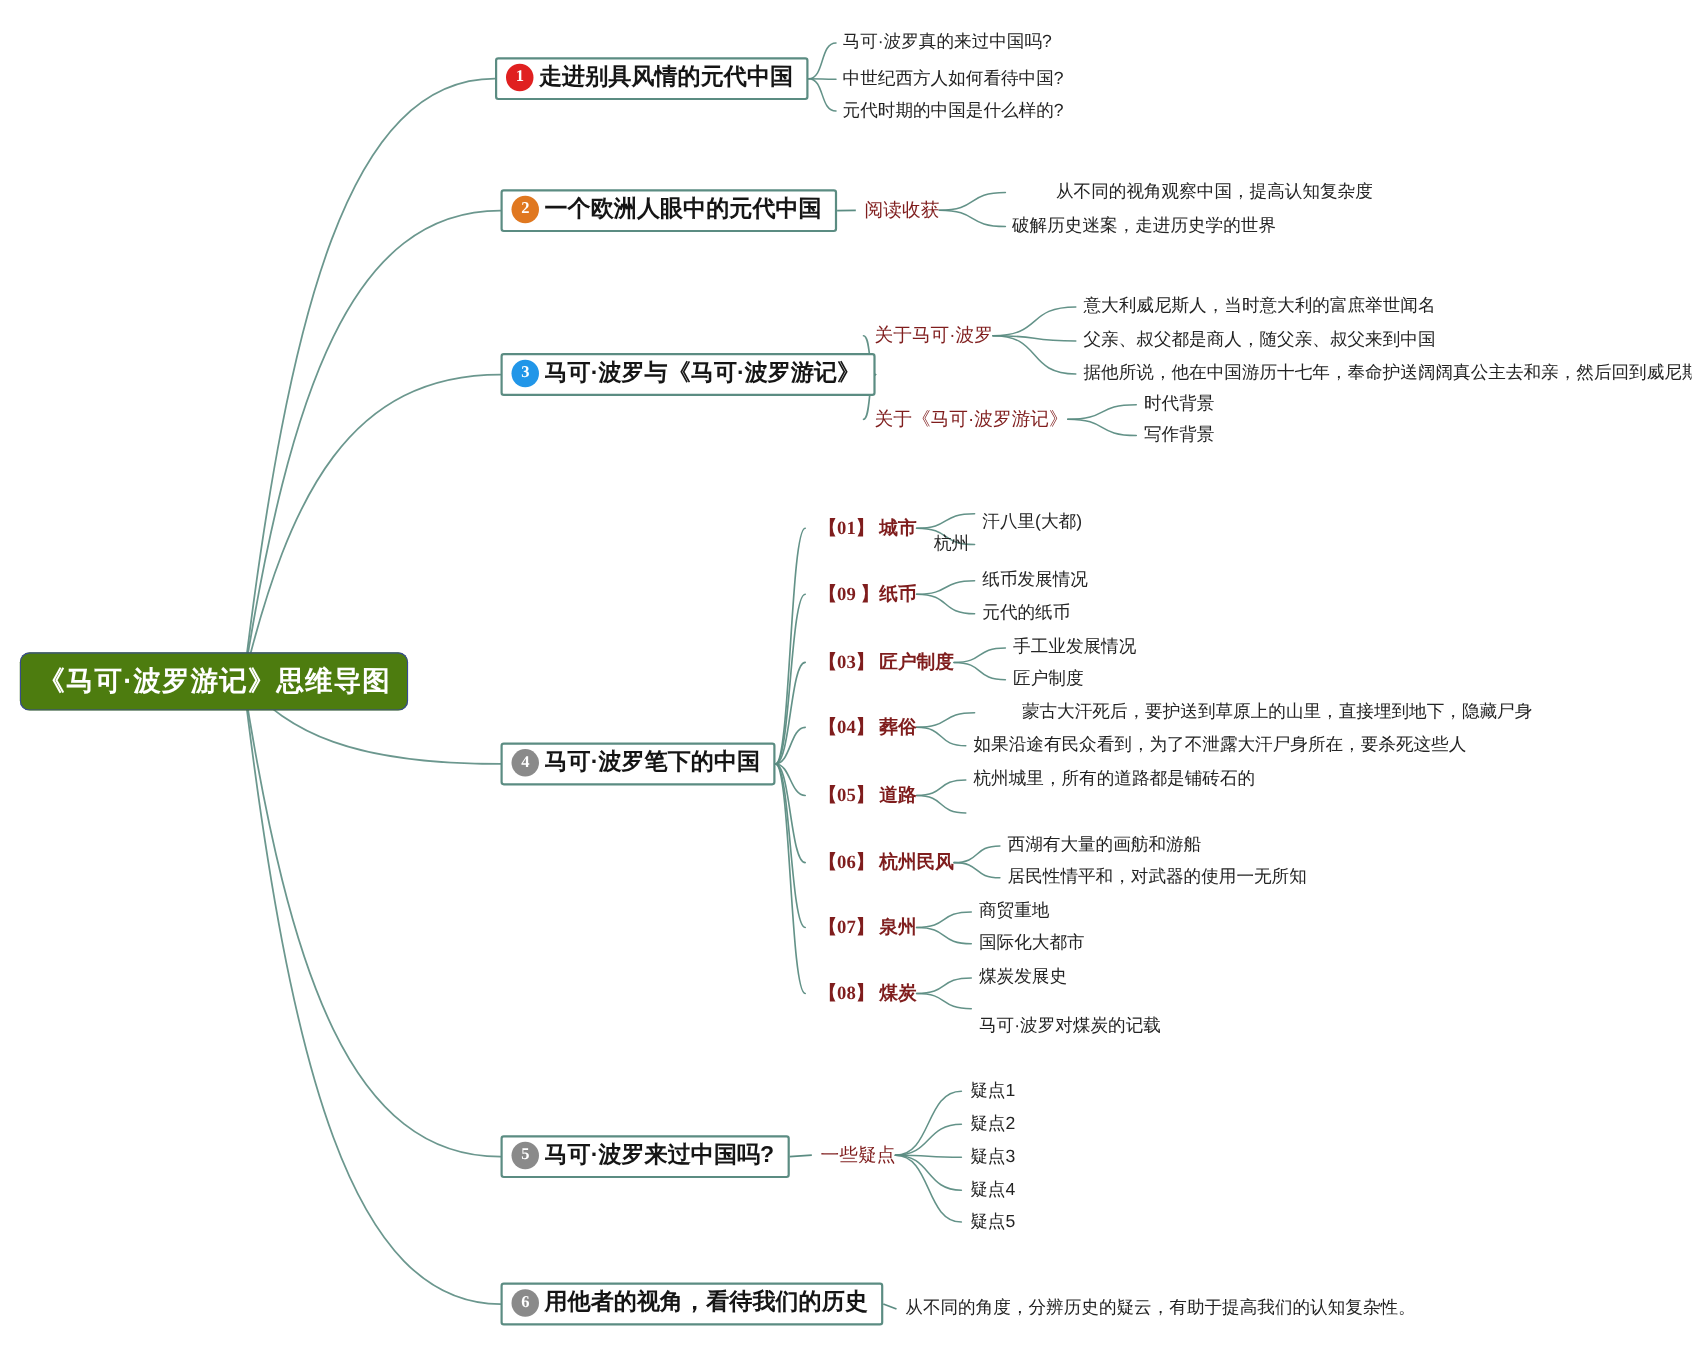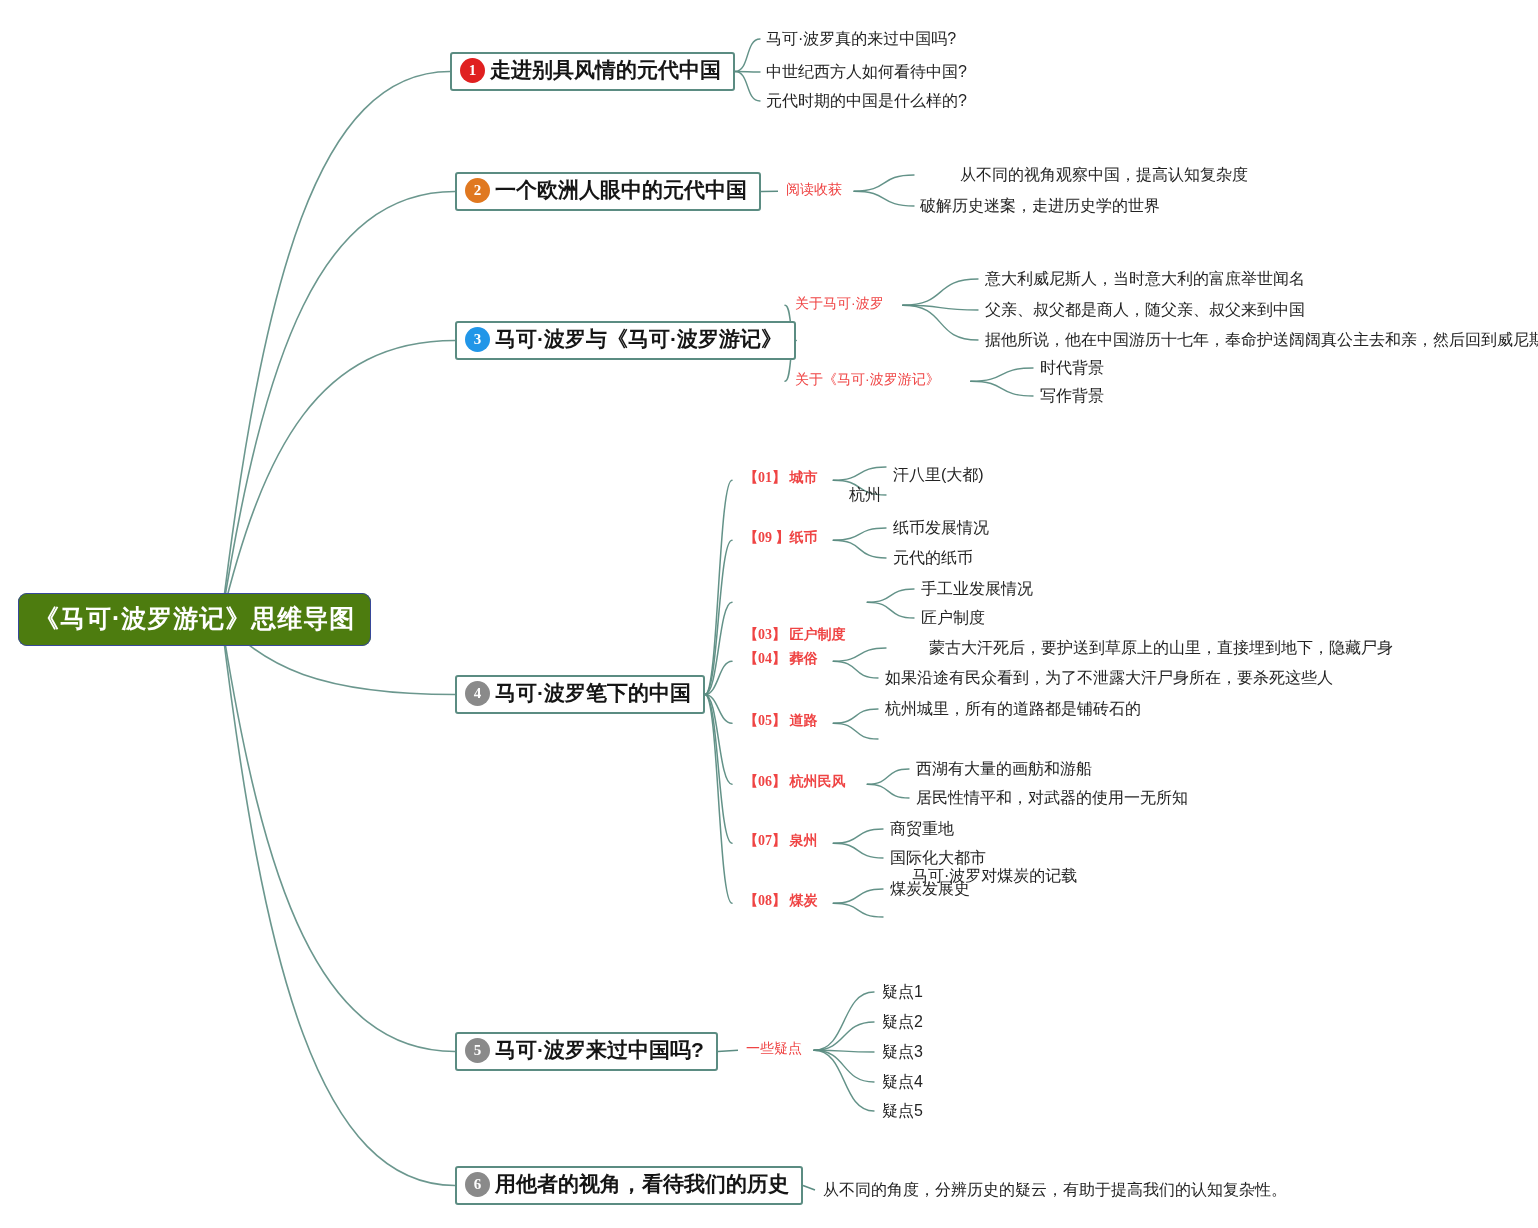--- a/index.html
+++ b/index.html
@@ -64,22 +64,22 @@
     color:#ffffff;
     font-size:15px;
     font-weight:bold;
     margin-right:5px;
     font-family:"Liberation Serif","DejaVu Serif",serif;
   }
   .topic-label{display:inline-block;text-align:right;}
 
   
   .sub{
-    font-size:14px;
-    color:#ef4444;
+    font-size:17px;
+    color:#7f1d1d;
     font-weight:500;
     line-height:1.2;
   }
   .sub.idx{font-family:"Liberation Serif","DejaVu Serif",serif;font-weight:600;}
 
   
   .leaf{
     font-size:16px;
     color:#232323;
     line-height:1.25;
@@ -180,42 +180,42 @@
   </div>
 
   <div class="node sub idx" id="b4s0" style="left:744px; top:470px;">【01】 城市</div>
   <div class="node leaf" id="b4s0c0" style="left:893px; top:465px;">汗八里(大都)</div>
   <div class="node leaf" id="b4s0c1" style="left:849px; top:485px;">杭州</div>
 
   <div class="node sub idx" id="b4s1" style="left:744px; top:530px;">【09 】纸币</div>
   <div class="node leaf" id="b4s1c0" style="left:893px; top:518px;">纸币发展情况</div>
   <div class="node leaf" id="b4s1c1" style="left:893px; top:548px;">元代的纸币</div>
 
-  <div class="node sub idx" id="b4s2" style="left:744px; top:627px;">【03】 匠户制度</div>
+  <div class="node sub idx" id="b4s2" style="left:744px; top:592px;">【03】 匠户制度</div>
   <div class="node leaf" id="b4s2c0" style="left:921px; top:579px;">手工业发展情况</div>
   <div class="node leaf" id="b4s2c1" style="left:921px; top:608px;">匠户制度</div>
 
   <div class="node sub idx" id="b4s3" style="left:744px; top:651px;">【04】 葬俗</div>
   <div class="node leaf" id="b4s3c0" style="left:893px; top:638px;margin-left:36px;">蒙古大汗死后，要护送到草原上的山里，直接埋到地下，隐藏尸身</div>
   <div class="node leaf" id="b4s3c1" style="left:885px; top:668px;">如果沿途有民众看到，为了不泄露大汗尸身所在，要杀死这些人</div>
 
   <div class="node sub idx" id="b4s4" style="left:744px; top:713px;">【05】 道路</div>
   <div class="node leaf" id="b4s4c0" style="left:885px; top:699px;">杭州城里，所有的道路都是铺砖石的</div>
 
   <div class="node sub idx" id="b4s5" style="left:744px; top:774px;">【06】 杭州民风</div>
   <div class="node leaf" id="b4s5c0" style="left:916px; top:759px;">西湖有大量的画舫和游船</div>
   <div class="node leaf" id="b4s5c1" style="left:916px; top:788px;">居民性情平和，对武器的使用一无所知</div>
 
   <div class="node sub idx" id="b4s6" style="left:744px; top:833px;">【07】 泉州</div>
   <div class="node leaf" id="b4s6c0" style="left:890px; top:819px;text-align:right;">商贸重地</div>
   <div class="node leaf" id="b4s6c1" style="left:890px; top:848px;">国际化大都市</div>
 
   <div class="node sub idx" id="b4s7" style="left:744px; top:893px;">【08】 煤炭</div>
   <div class="node leaf" id="b4s7c0" style="left:890px; top:879px;">煤炭发展史</div>
-  <div class="node leaf" id="b4s7c1" style="left:890px; top:866px;margin-left:22px;">马可·波罗对煤炭的记载</div>
+  <div class="node leaf" id="b4s7c1" style="left:890px; top:923px;">马可·波罗对煤炭的记载</div>
 
   <div class="node topic" id="t5" style="left:455px; top:1032px;">
     <span class="badge" style="background: rgb(138, 138, 138);">5</span>
     <span class="topic-label">马可·波罗来过中国吗?</span>
   </div>
   <div class="node sub" id="b5s0" style="left:746px; top:1040px;">一些疑点</div>
   <div class="node leaf" id="b5s0c0" style="left:882px; top:982px;">疑点1</div>
   <div class="node leaf" id="b5s0c1" style="left:882px; top:1012px;">疑点2</div>
   <div class="node leaf" id="b5s0c2" style="left:882px; top:1042px;">疑点3</div>
   <div class="node leaf" id="b5s0c3" style="left:882px; top:1072px;">疑点4</div>

